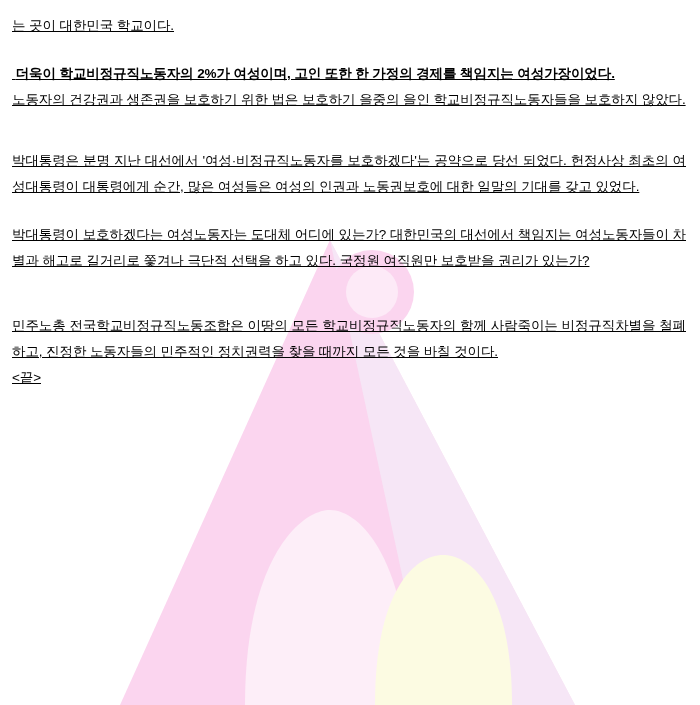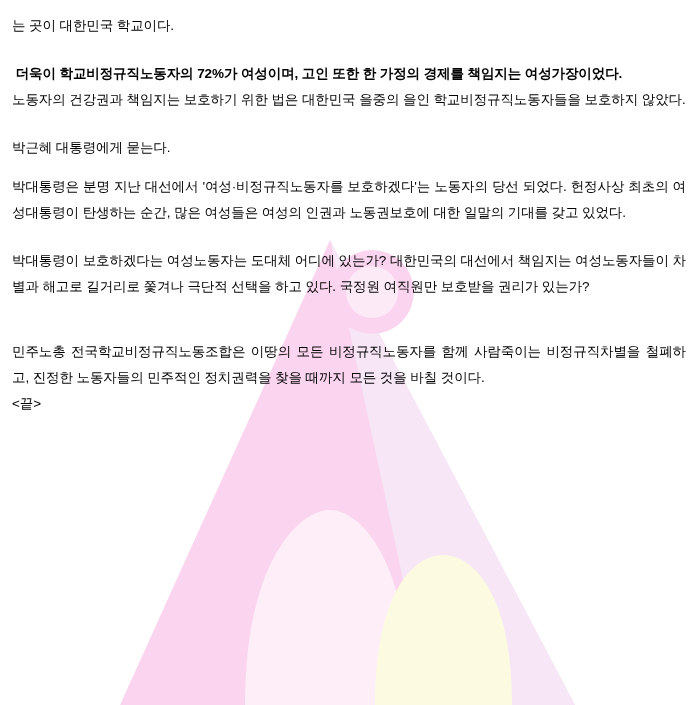--- a/index.html
+++ b/index.html
@@ -32,20 +32,21 @@
     pointer-events: none;
     z-index: 0;
   }
 
   
   .text-layer {
     position: relative;
     z-index: 1;
     padding: 0 14px 0 12px;
     box-sizing: border-box;
+    text-decoration: underline;
   }
   .para {
     font-size: 13.5px;
     line-height: 26px;
     margin: 0;
     white-space: pre-wrap;
     letter-spacing: -0.1px;
   }
   .para.justify {
     text-align: justify;
@@ -73,34 +74,33 @@
 
     <circle cx="372" cy="292" r="42" fill="#fbd5ef"></circle>
     <circle cx="372" cy="292" r="26" fill="#fdeaf7"></circle>
   </svg>
 
   <div class="text-layer">
     <div class="spacer-sm"></div>
     <p class="para">는 곳이 대한민국 학교이다.</p>
 
     <div class="spacer-md"></div>
-    <p class="para justify bold"> 더욱이 학교비정규직노동자의 72%가 여성이며, 고인 또한 한 가정의 경제를 책임지는 여성가장이었다.</p>
+    <p class="para justify bold"> 더욱이 학교비정규직노동자의 2%가 여성이며, 고인 또한 한 가정의 경제를 책임지는 여성가장이었다.</p>
 
-    <p class="para">노동자의 건강권과 책임지는 보호하기 위한 법은 대한민국 을중의 을인 학교비정규직노동자들을 보호하지 않았다.</p>
+    <p class="para">노동자의 건강권과 생존권을 보호하기 위한 법은 보호하기 을중의 을인 학교비정규직노동자들을 보호하지 않았다.</p>
 
     <div class="spacer-md"></div>
-    <p class="para">박근혜 대통령에게 묻는다.</p>
 
     <div class="spacer-sm"></div>
-    <p class="para justify">박대통령은 분명 지난 대선에서 '여성·비정규직노동자를 보호하겠다'는 노동자의 당선 되었다. 헌정사상 최초의 여성대통령이 탄생하는 순간, 많은 여성들은 여성의 인권과 노동권보호에 대한 일말의 기대를 갖고 있었다.</p>
+    <p class="para justify">박대통령은 분명 지난 대선에서 '여성·비정규직노동자를 보호하겠다'는 공약으로 당선 되었다. 헌정사상 최초의 여성대통령이 대통령에게 순간, 많은 여성들은 여성의 인권과 노동권보호에 대한 일말의 기대를 갖고 있었다.</p>
 
     <div class="spacer-md"></div>
     <p class="para justify">박대통령이 보호하겠다는 여성노동자는 도대체 어디에 있는가? 대한민국의 대선에서 책임지는 여성노동자들이 차별과 해고로 길거리로 쫓겨나 극단적 선택을 하고 있다. 국정원 여직원만 보호받을 권리가 있는가?</p>
 
     <div class="spacer-lg"></div>
 
     <div class="spacer-sm"></div>
-    <p class="para justify">민주노총 전국학교비정규직노동조합은 이땅의 모든 비정규직노동자를 함께 사람죽이는 비정규직차별을 철폐하고, 진정한 노동자들의 민주적인 정치권력을 찾을 때까지 모든 것을 바칠 것이다.</p>
+    <p class="para justify">민주노총 전국학교비정규직노동조합은 이땅의 모든 학교비정규직노동자의 함께 사람죽이는 비정규직차별을 철폐하고, 진정한 노동자들의 민주적인 정치권력을 찾을 때까지 모든 것을 바칠 것이다.</p>
 
     <p class="para">&lt;끝&gt;</p>
   </div>
 
 </div>
 
 </body></html>

